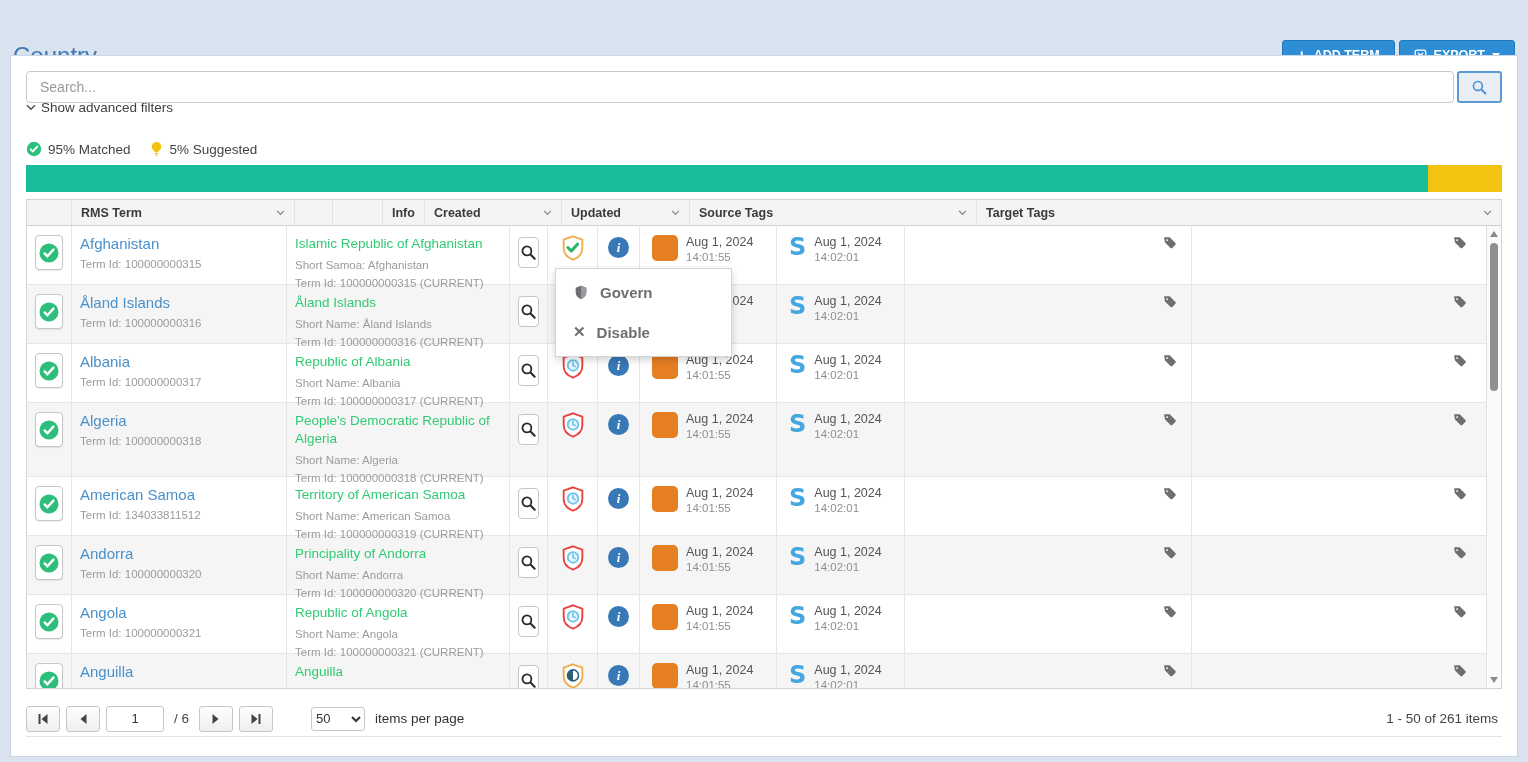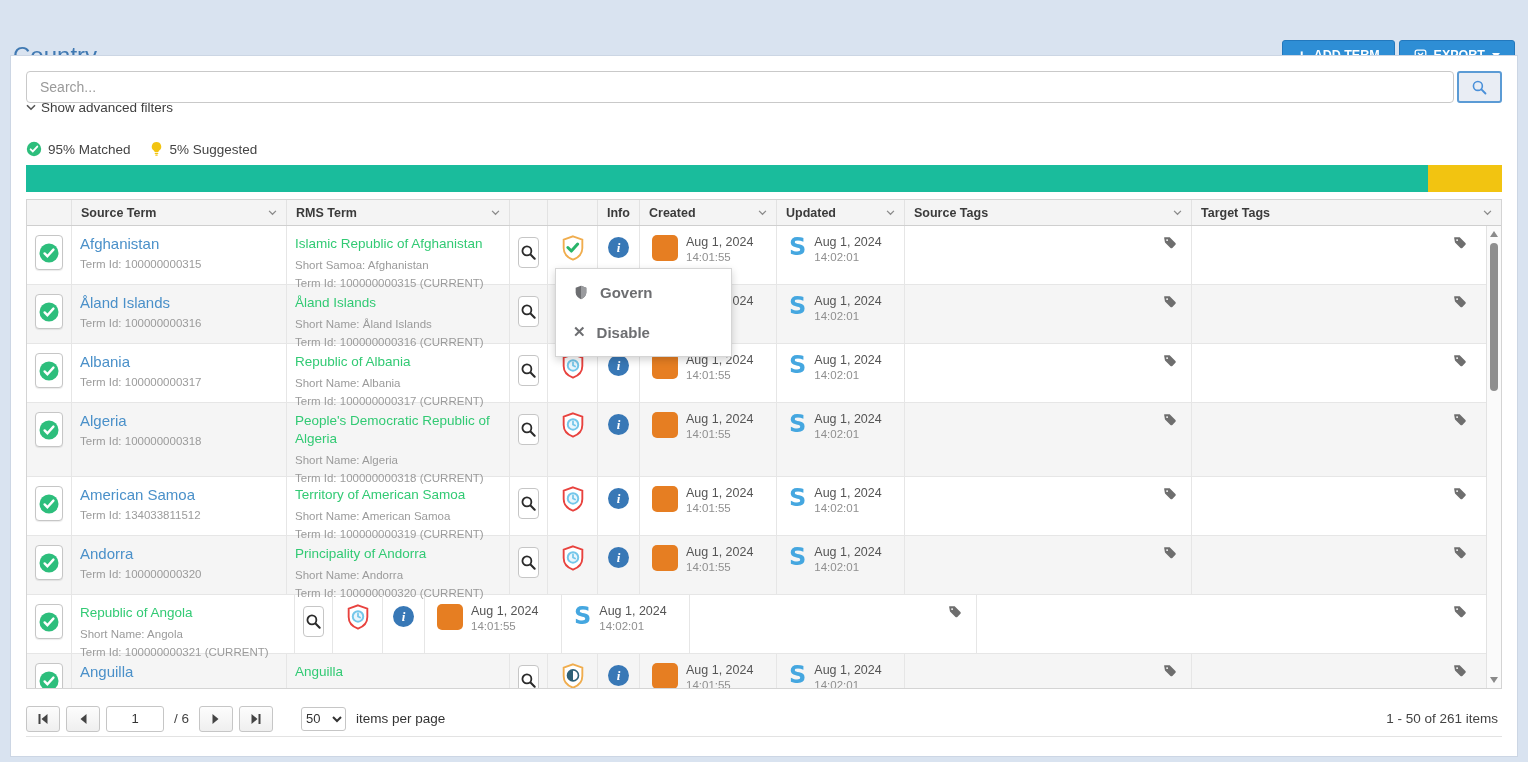--- a/index.html
+++ b/index.html
@@ -92,21 +92,21 @@
 
   
   .pager { position:absolute; left:15px; right:15px; top:645px; height:36px; display:flex; align-items:center;
            gap:6px; background:#fff; border-bottom:1px solid #e3e3e3; }
   .pg-btn { width:34px; height:26px; background:linear-gradient(#fdfdfd,#efefef); border:1px solid #c6c6c6;
             border-radius:3px; display:flex; align-items:center; justify-content:center; cursor:pointer; }
   .pg-input { width:58px; height:26px; border:1px solid #c6c6c6; border-radius:3px; text-align:center;
               font-size:13px; color:#333; font-family:inherit; }
   .pg-total { font-size:13.5px; color:#444; margin:0 4px; }
   .pg-select { height:24px; border:1px solid #c6c6c6; border-radius:3px; font-size:13px; color:#333;
-               margin-left:22px; width:45px; font-family:inherit; background:#fff; }
+               margin-left:32px; width:54px; font-family:inherit; background:#fff; }
   .pg-label { font-size:13.5px; color:#333; margin-left:4px; }
   .pg-range { margin-left:auto; font-size:13.5px; color:#444; padding-right:4px; }
 </style>
 </head>
 <body>
 
 <div class="topbar">
   <div class="title-wrap">
     <h1 class="page-title">Country</h1>
     <span class="page-sub">Map source terms to RMS</span>
@@ -175,28 +175,20 @@
   </div>
 
   <div class="progress">
     <div style="width:95%;background:#1abc9c"></div>
     <div style="width:5%;background:#f2c411"></div>
   </div>
 
   <div class="tbl">
     <div class="thead">
       <div class="th col-check"></div>
-      <div class="th col-source">
-        <span>Source Term</span>
-        <span class="sort">
-            <svg width="9" height="6" viewBox="0 0 10 7">
-              <path d="M1 1l4 4 4-4" stroke="#8a8a8a" stroke-width="1.4" fill="none"></path>
-            </svg>
-          </span>
-      </div>
       <div class="th col-rms">
         <span>RMS Term</span>
         <span class="sort">
             <svg width="9" height="6" viewBox="0 0 10 7">
               <path d="M1 1l4 4 4-4" stroke="#8a8a8a" stroke-width="1.4" fill="none"></path>
             </svg>
           </span>
       </div>
       <div class="th col-mag"></div>
       <div class="th col-shield"></div>
@@ -679,20 +671,24 @@
           <div class="td col-check cell-center">
             <button class="sel-btn">
               <span style="display:flex;">
                 <svg width="20" height="20" viewBox="0 0 20 20">
                   <circle cx="10" cy="10" r="9.5" fill="#2dbe7c"></circle>
                   <path d="M5.6 10.4l2.8 2.8 6-6.6" fill="none" stroke="#fff" stroke-width="2.4" stroke-linecap="round"></path>
                 </svg>
               </span>
             </button>
           </div>
+          <div class="td col-source">
+            <a class="src-link">Angola</a>
+            <div class="sub">Term Id: 100000000321</div>
+          </div>
           <div class="td col-rms">
             <a class="rms-link">Republic of Angola</a>
             <div class="sub">Short Name: Angola</div>
             <div class="sub">Term Id: 100000000321 (CURRENT)</div>
           </div>
           <div class="td col-mag cell-center">
             <button class="mag-btn">
               <span style="display:flex;">
                 <svg width="17" height="17" viewBox="0 0 16 16">
                   <circle cx="6.5" cy="6.5" r="4.2" fill="none" stroke="#2b2b2b" stroke-width="1.7"></circle>

